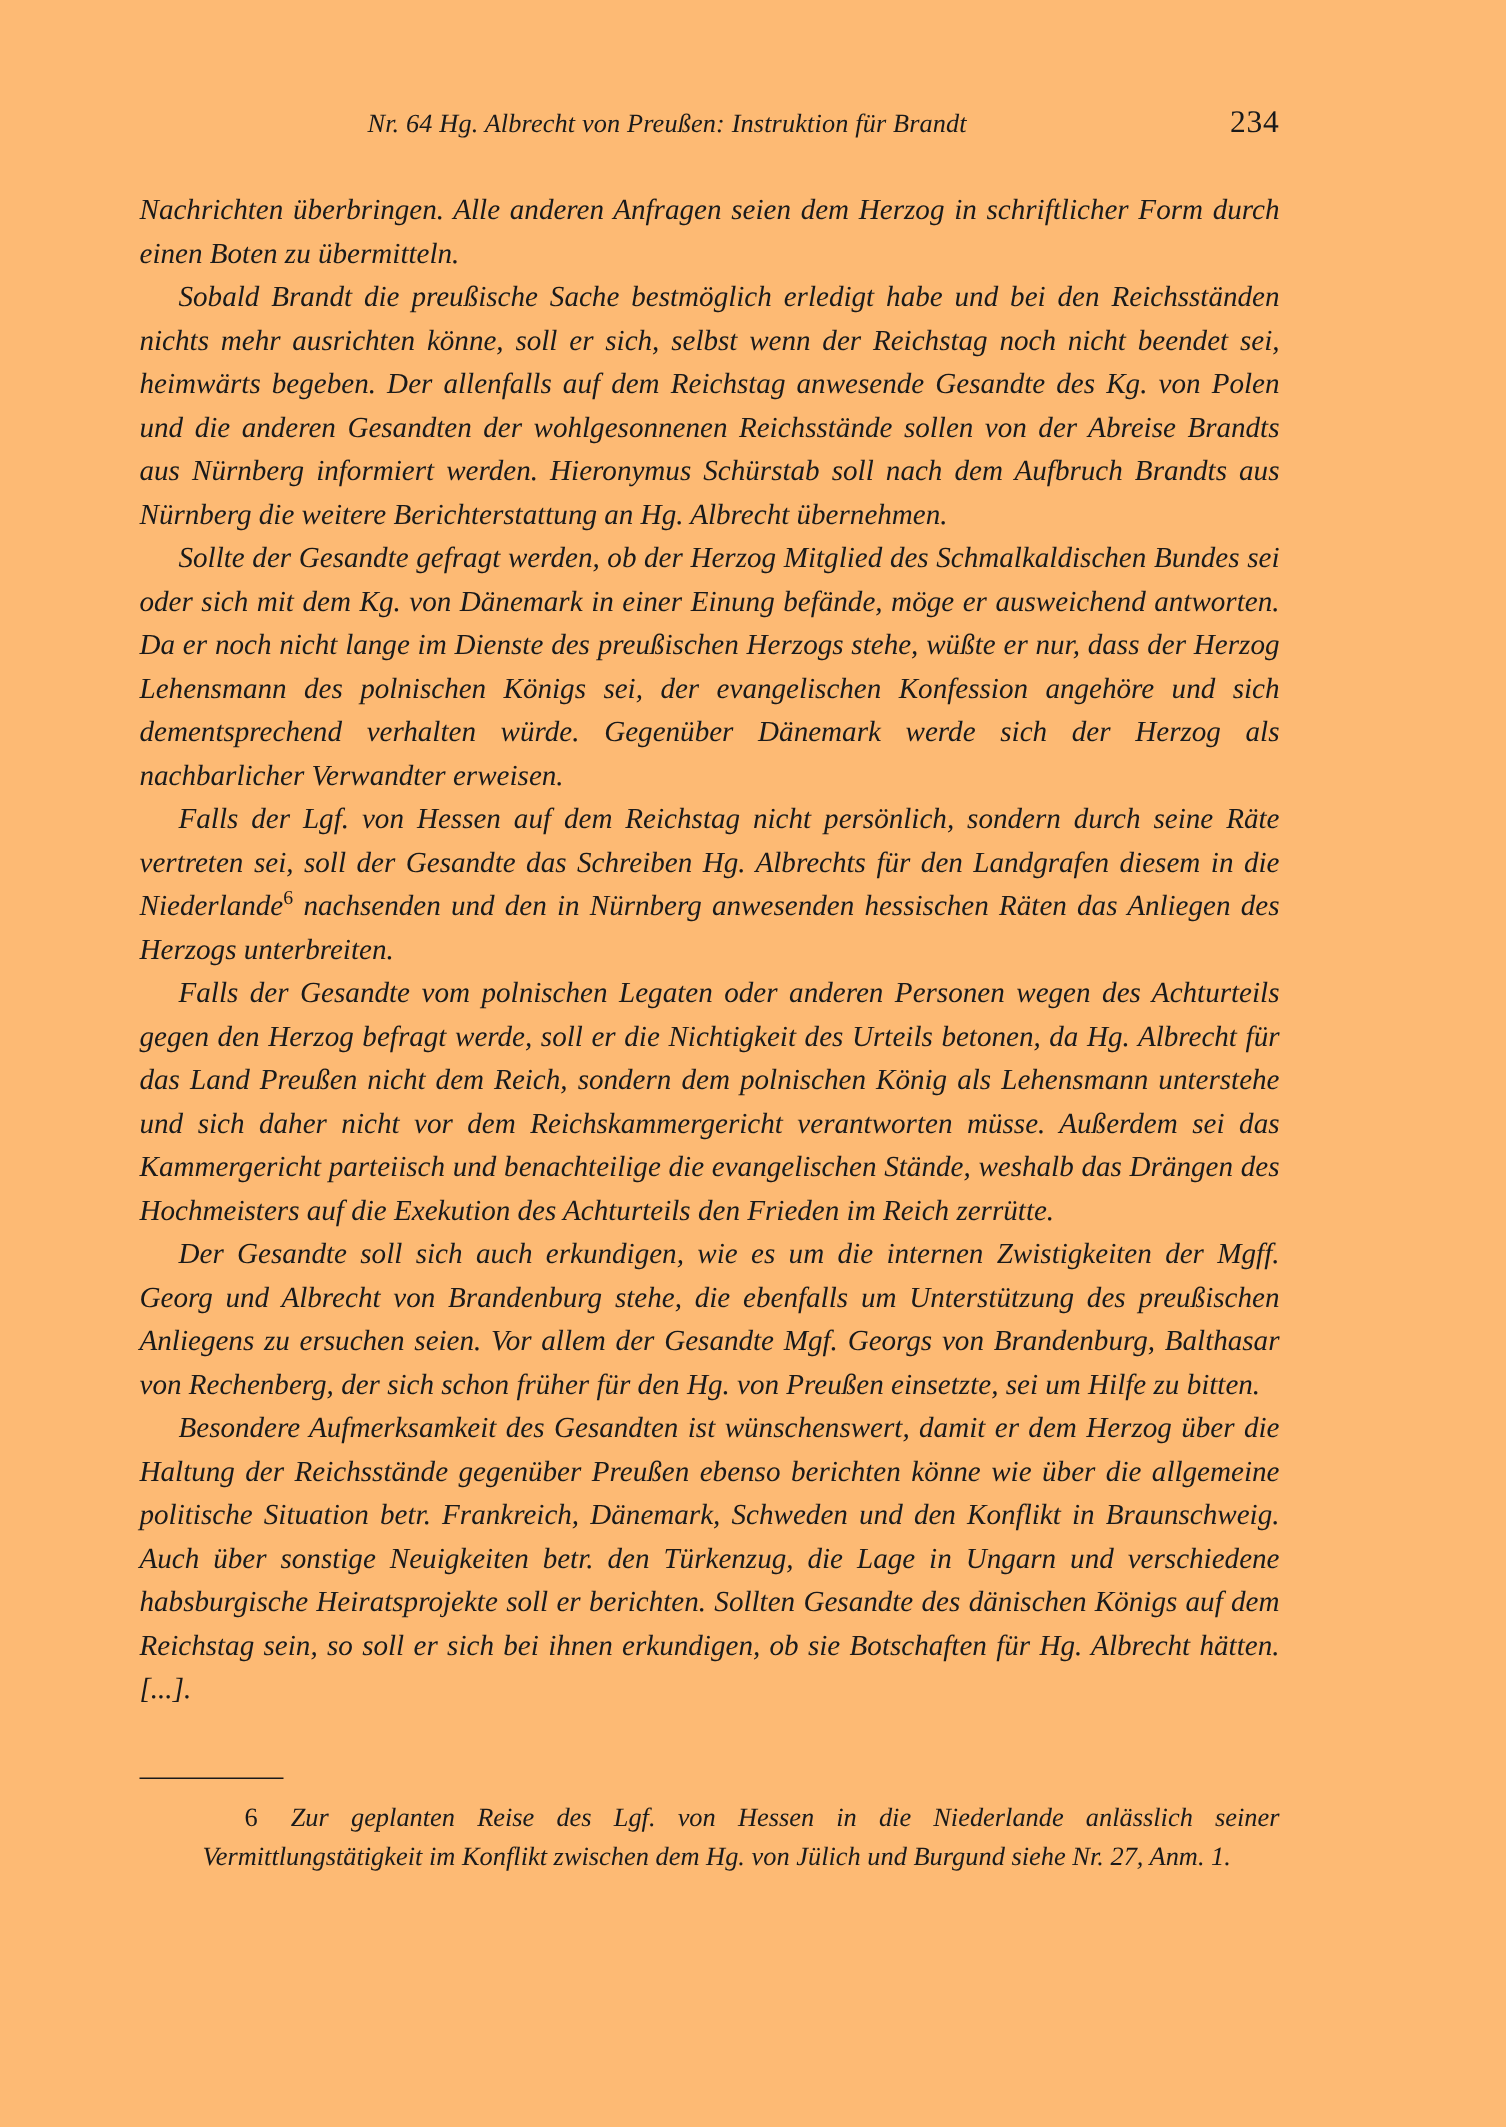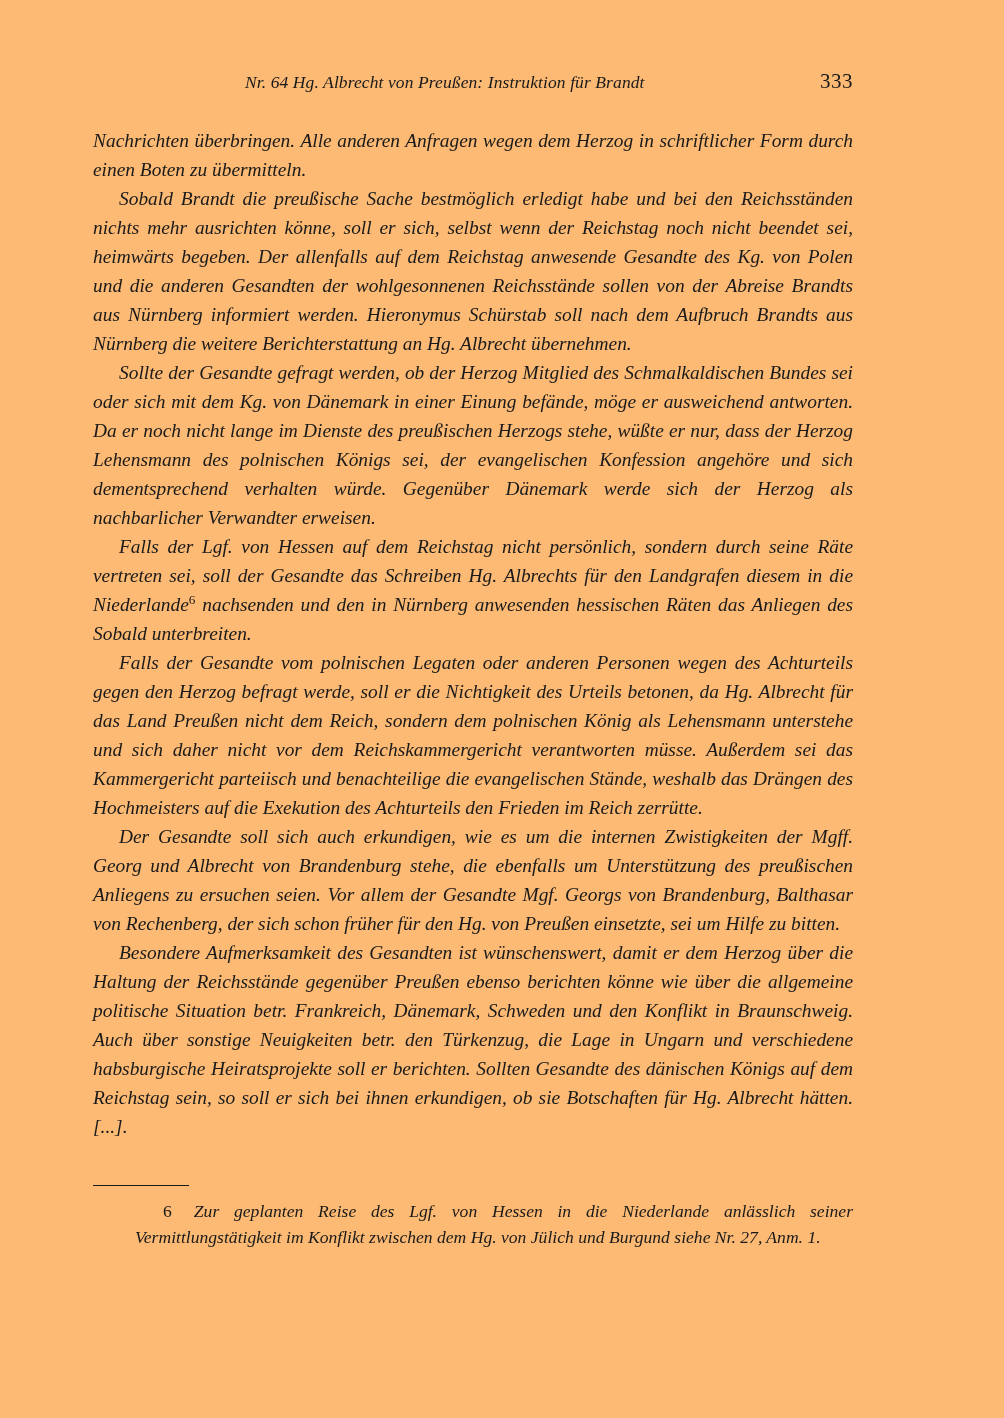--- a/index.html
+++ b/index.html
@@ -91,28 +91,28 @@
 </style>
 </head>
 <body>
 
 <div class="page">
 
   <div class="content">
 
     <div class="running-head">
       <span class="title">Nr. 64 Hg. Albrecht von Preußen: Instruktion für Brandt</span>
-      <span class="folio">333</span>
+      <span class="folio">234</span>
     </div>
 
     <div class="body-text">
-      <p>Nachrichten überbringen. Alle anderen Anfragen wegen dem Herzog in schriftlicher Form durch einen Boten zu übermitteln.</p>
+      <p>Nachrichten überbringen. Alle anderen Anfragen seien dem Herzog in schriftlicher Form durch einen Boten zu übermitteln.</p>
       <p class="indent">Sobald Brandt die preußische Sache bestmöglich erledigt habe und bei den Reichsständen nichts mehr ausrichten könne, soll er sich, selbst wenn der Reichstag noch nicht beendet sei, heimwärts begeben. Der allenfalls auf dem Reichstag anwesende Gesandte des Kg. von Polen und die anderen Gesandten der wohlgesonnenen Reichsstände sollen von der Abreise Brandts aus Nürnberg informiert werden. Hieronymus Schürstab soll nach dem Aufbruch Brandts aus Nürnberg die weitere Berichterstattung an Hg. Albrecht übernehmen.</p>
       <p class="indent">Sollte der Gesandte gefragt werden, ob der Herzog Mitglied des Schmalkaldischen Bundes sei oder sich mit dem Kg. von Dänemark in einer Einung befände, möge er ausweichend antworten. Da er noch nicht lange im Dienste des preußischen Herzogs stehe, wüßte er nur, dass der Herzog Lehensmann des polnischen Königs sei, der evangelischen Konfession angehöre und sich dementsprechend verhalten würde. Gegenüber Dänemark werde sich der Herzog als nachbarlicher Verwandter erweisen.</p>
-      <p class="indent"><span>Falls der Lgf. von Hessen auf dem Reichstag nicht persönlich, sondern durch seine Räte vertreten sei, soll der Gesandte das Schreiben Hg. Albrechts für den Landgrafen diesem in die Niederlande</span><sup>6</sup><span> nachsenden und den in Nürnberg anwesenden hessischen Räten das Anliegen des Sobald unterbreiten.</span></p>
+      <p class="indent"><span>Falls der Lgf. von Hessen auf dem Reichstag nicht persönlich, sondern durch seine Räte vertreten sei, soll der Gesandte das Schreiben Hg. Albrechts für den Landgrafen diesem in die Niederlande</span><sup>6</sup><span> nachsenden und den in Nürnberg anwesenden hessischen Räten das Anliegen des Herzogs unterbreiten.</span></p>
       <p class="indent">Falls der Gesandte vom polnischen Legaten oder anderen Personen wegen des Achturteils gegen den Herzog befragt werde, soll er die Nichtigkeit des Urteils betonen, da Hg. Albrecht für das Land Preußen nicht dem Reich, sondern dem polnischen König als Lehensmann unterstehe und sich daher nicht vor dem Reichskammergericht verantworten müsse. Außerdem sei das Kammergericht parteiisch und benachteilige die evangelischen Stände, weshalb das Drängen des Hochmeisters auf die Exekution des Achturteils den Frieden im Reich zerrütte.</p>
       <p class="indent">Der Gesandte soll sich auch erkundigen, wie es um die internen Zwistigkeiten der Mgff. Georg und Albrecht von Brandenburg stehe, die ebenfalls um Unterstützung des preußischen Anliegens zu ersuchen seien. Vor allem der Gesandte Mgf. Georgs von Brandenburg, Balthasar von Rechenberg, der sich schon früher für den Hg. von Preußen einsetzte, sei um Hilfe zu bitten.</p>
       <p class="indent">Besondere Aufmerksamkeit des Gesandten ist wünschenswert, damit er dem Herzog über die Haltung der Reichsstände gegenüber Preußen ebenso berichten könne wie über die allgemeine politische Situation betr. Frankreich, Dänemark, Schweden und den Konflikt in Braunschweig. Auch über sonstige Neuigkeiten betr. den Türkenzug, die Lage in Ungarn und verschiedene habsburgische Heiratsprojekte soll er berichten. Sollten Gesandte des dänischen Königs auf dem Reichstag sein, so soll er sich bei ihnen erkundigen, ob sie Botschaften für Hg. Albrecht hätten. [...].</p>
     </div>
 
     <div class="footnote-area">
       <div class="footnote-rule"></div>
       <div class="footnote"><span class="fn-num">6</span><span>Zur geplanten Reise des Lgf. von Hessen in die Niederlande anlässlich seiner Vermittlungstätigkeit im Konflikt zwischen dem Hg. von Jülich und Burgund siehe Nr. 27, Anm. 1.</span></div>
     </div>
 

